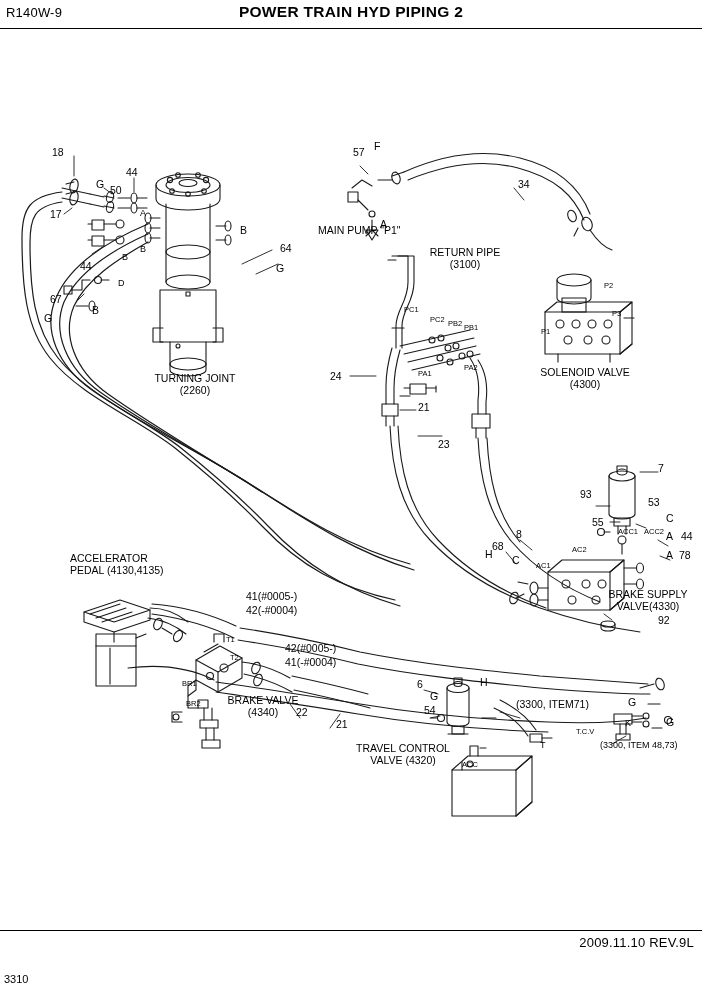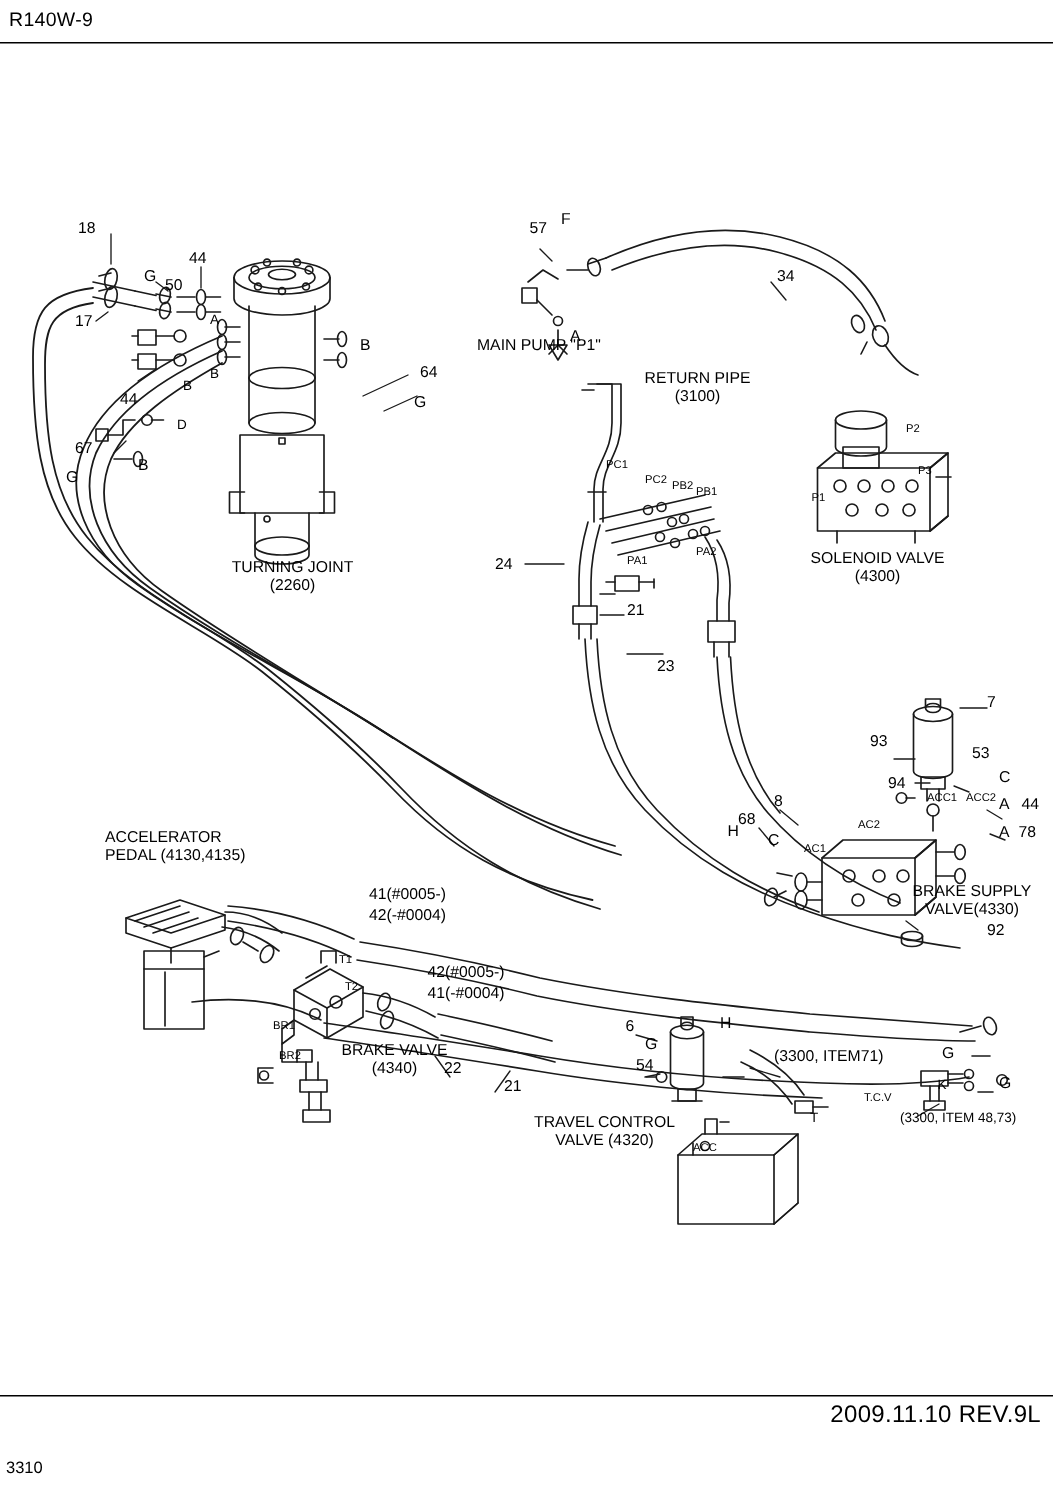--- a/index.html
+++ b/index.html
@@ -27,21 +27,21 @@
   }
   
   .rule-bottom {
     position:absolute; left:0; top:930px; width:702px; height:1px;
     background:#000;
   }
   #footer-left {
     position:absolute; left:4px; top:973px; font-size:11px;
   }
   #footer-right {
-    position:absolute; right:8px; top:935px; font-size:16px;
+    position:absolute; right:8px; top:935px; font-size:13px;
     letter-spacing:0.2px;
   }
 
   
   #drawing { position:absolute; left:0; top:28px; width:698px; height:902px; }
   svg { display:block; }
 
   .lbl {
     position:absolute;
     font-size:10.5px;
@@ -51,20 +51,21 @@
   .lbl.sm { font-size:9px; }
   .lbl.xs { font-size:7.5px; }
   .lbl.c { text-align:center; }
 </style>
 </head>
 <body>
 
 <div class="page">
 
   <div id="model-code">R140W-9</div>
+  <div id="page-title">POWER TRAIN HYD PIPING 2</div>
   <div class="rule-top"></div>
 
   <div id="drawing">
     <svg width="702" height="902" viewBox="0 0 702 902">
       <g fill="none" stroke="#1a1a1a" stroke-width="1.1" stroke-linecap="round" stroke-linejoin="round">
 
         <g>
           <ellipse cx="188" cy="157" rx="32" ry="11"></ellipse>
           <path d="M156 157 v14 a32 11 0 0 0 64 0 v-14"></path>
           <ellipse cx="188" cy="157" rx="22" ry="7.5"></ellipse>
@@ -387,21 +388,21 @@
     <div class="lbl" style="left:110px; top:156px;">50</div>
     <div class="lbl" style="left:50px;  top:265px;">67</div>
     <div class="lbl" style="left:280px; top:214px;">64</div>
     <div class="lbl" style="left:353px; top:118px;">57</div>
     <div class="lbl" style="left:518px; top:150px;">34</div>
     <div class="lbl" style="left:330px; top:342px;">24</div>
     <div class="lbl" style="left:418px; top:373px;">21</div>
     <div class="lbl" style="left:438px; top:410px;">23</div>
     <div class="lbl" style="left:658px; top:434px;">7</div>
     <div class="lbl" style="left:580px; top:460px;">93</div>
-    <div class="lbl" style="left:592px; top:488px;">94</div>
+    <div class="lbl" style="left:592px; top:488px;">55</div>
     <div class="lbl" style="left:648px; top:468px;">53</div>
     <div class="lbl" style="left:516px; top:500px;">8</div>
     <div class="lbl" style="left:492px; top:512px;">68</div>
     <div class="lbl" style="left:681px; top:502px;">44</div>
     <div class="lbl" style="left:679px; top:521px;">78</div>
     <div class="lbl" style="left:658px; top:586px;">92</div>
     <div class="lbl" style="left:417px; top:650px;">6</div>
     <div class="lbl" style="left:424px; top:676px;">54</div>
     <div class="lbl" style="left:296px; top:678px;">22</div>
     <div class="lbl" style="left:336px; top:690px;">21</div>

